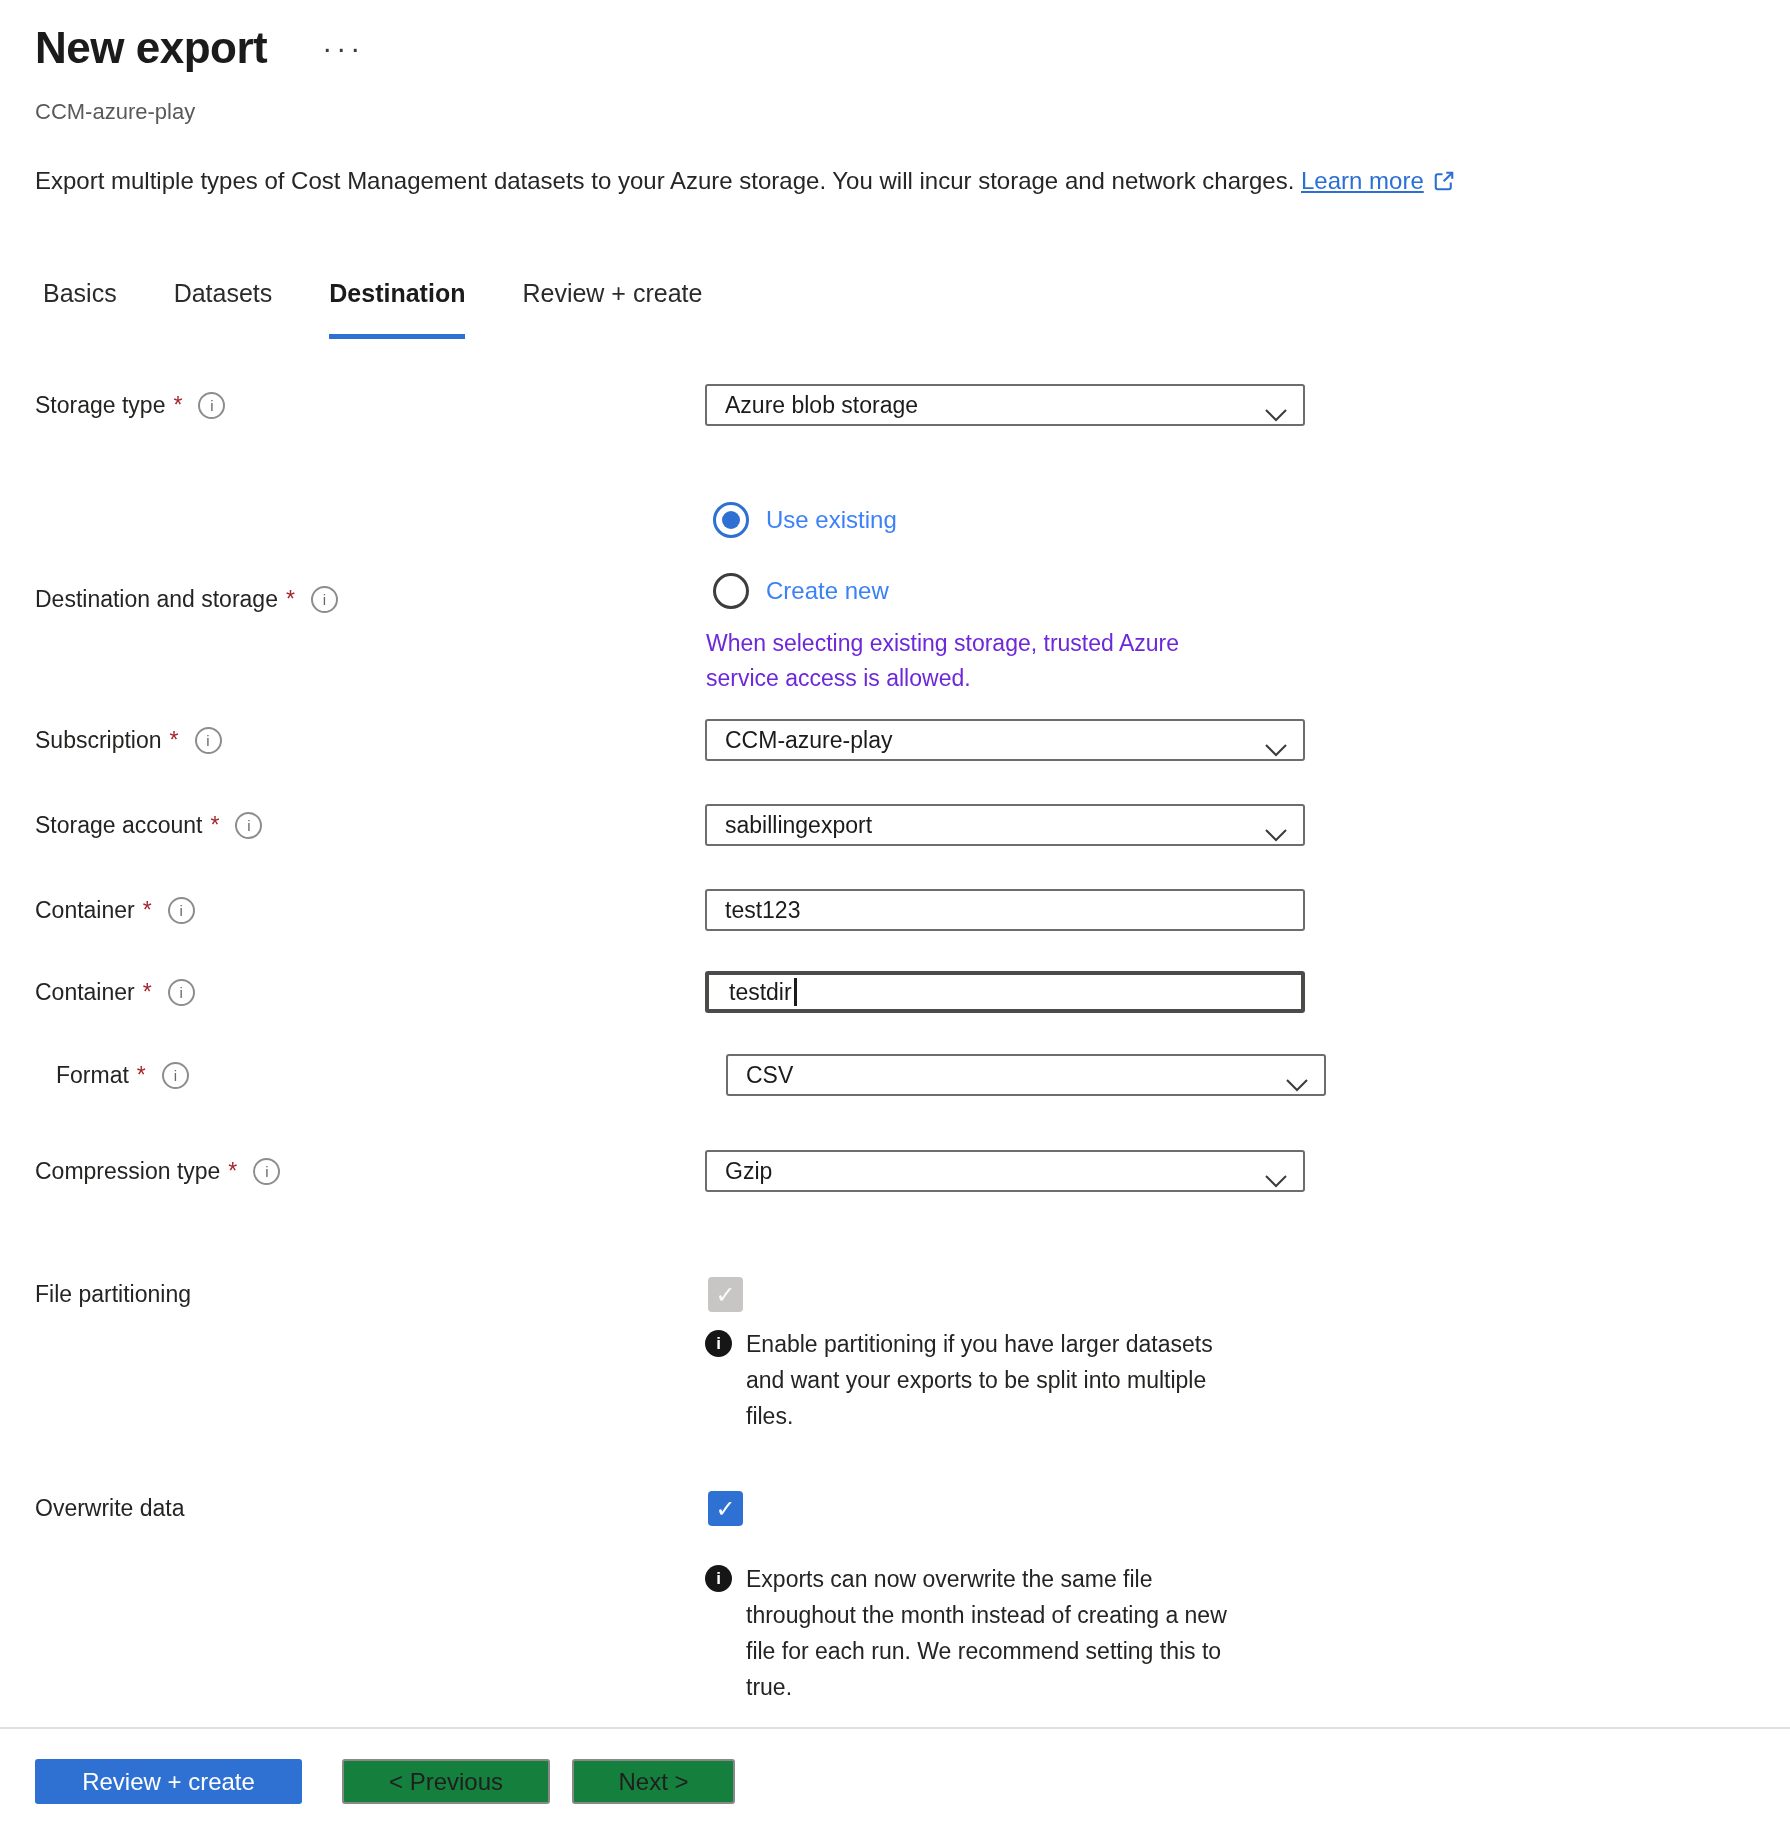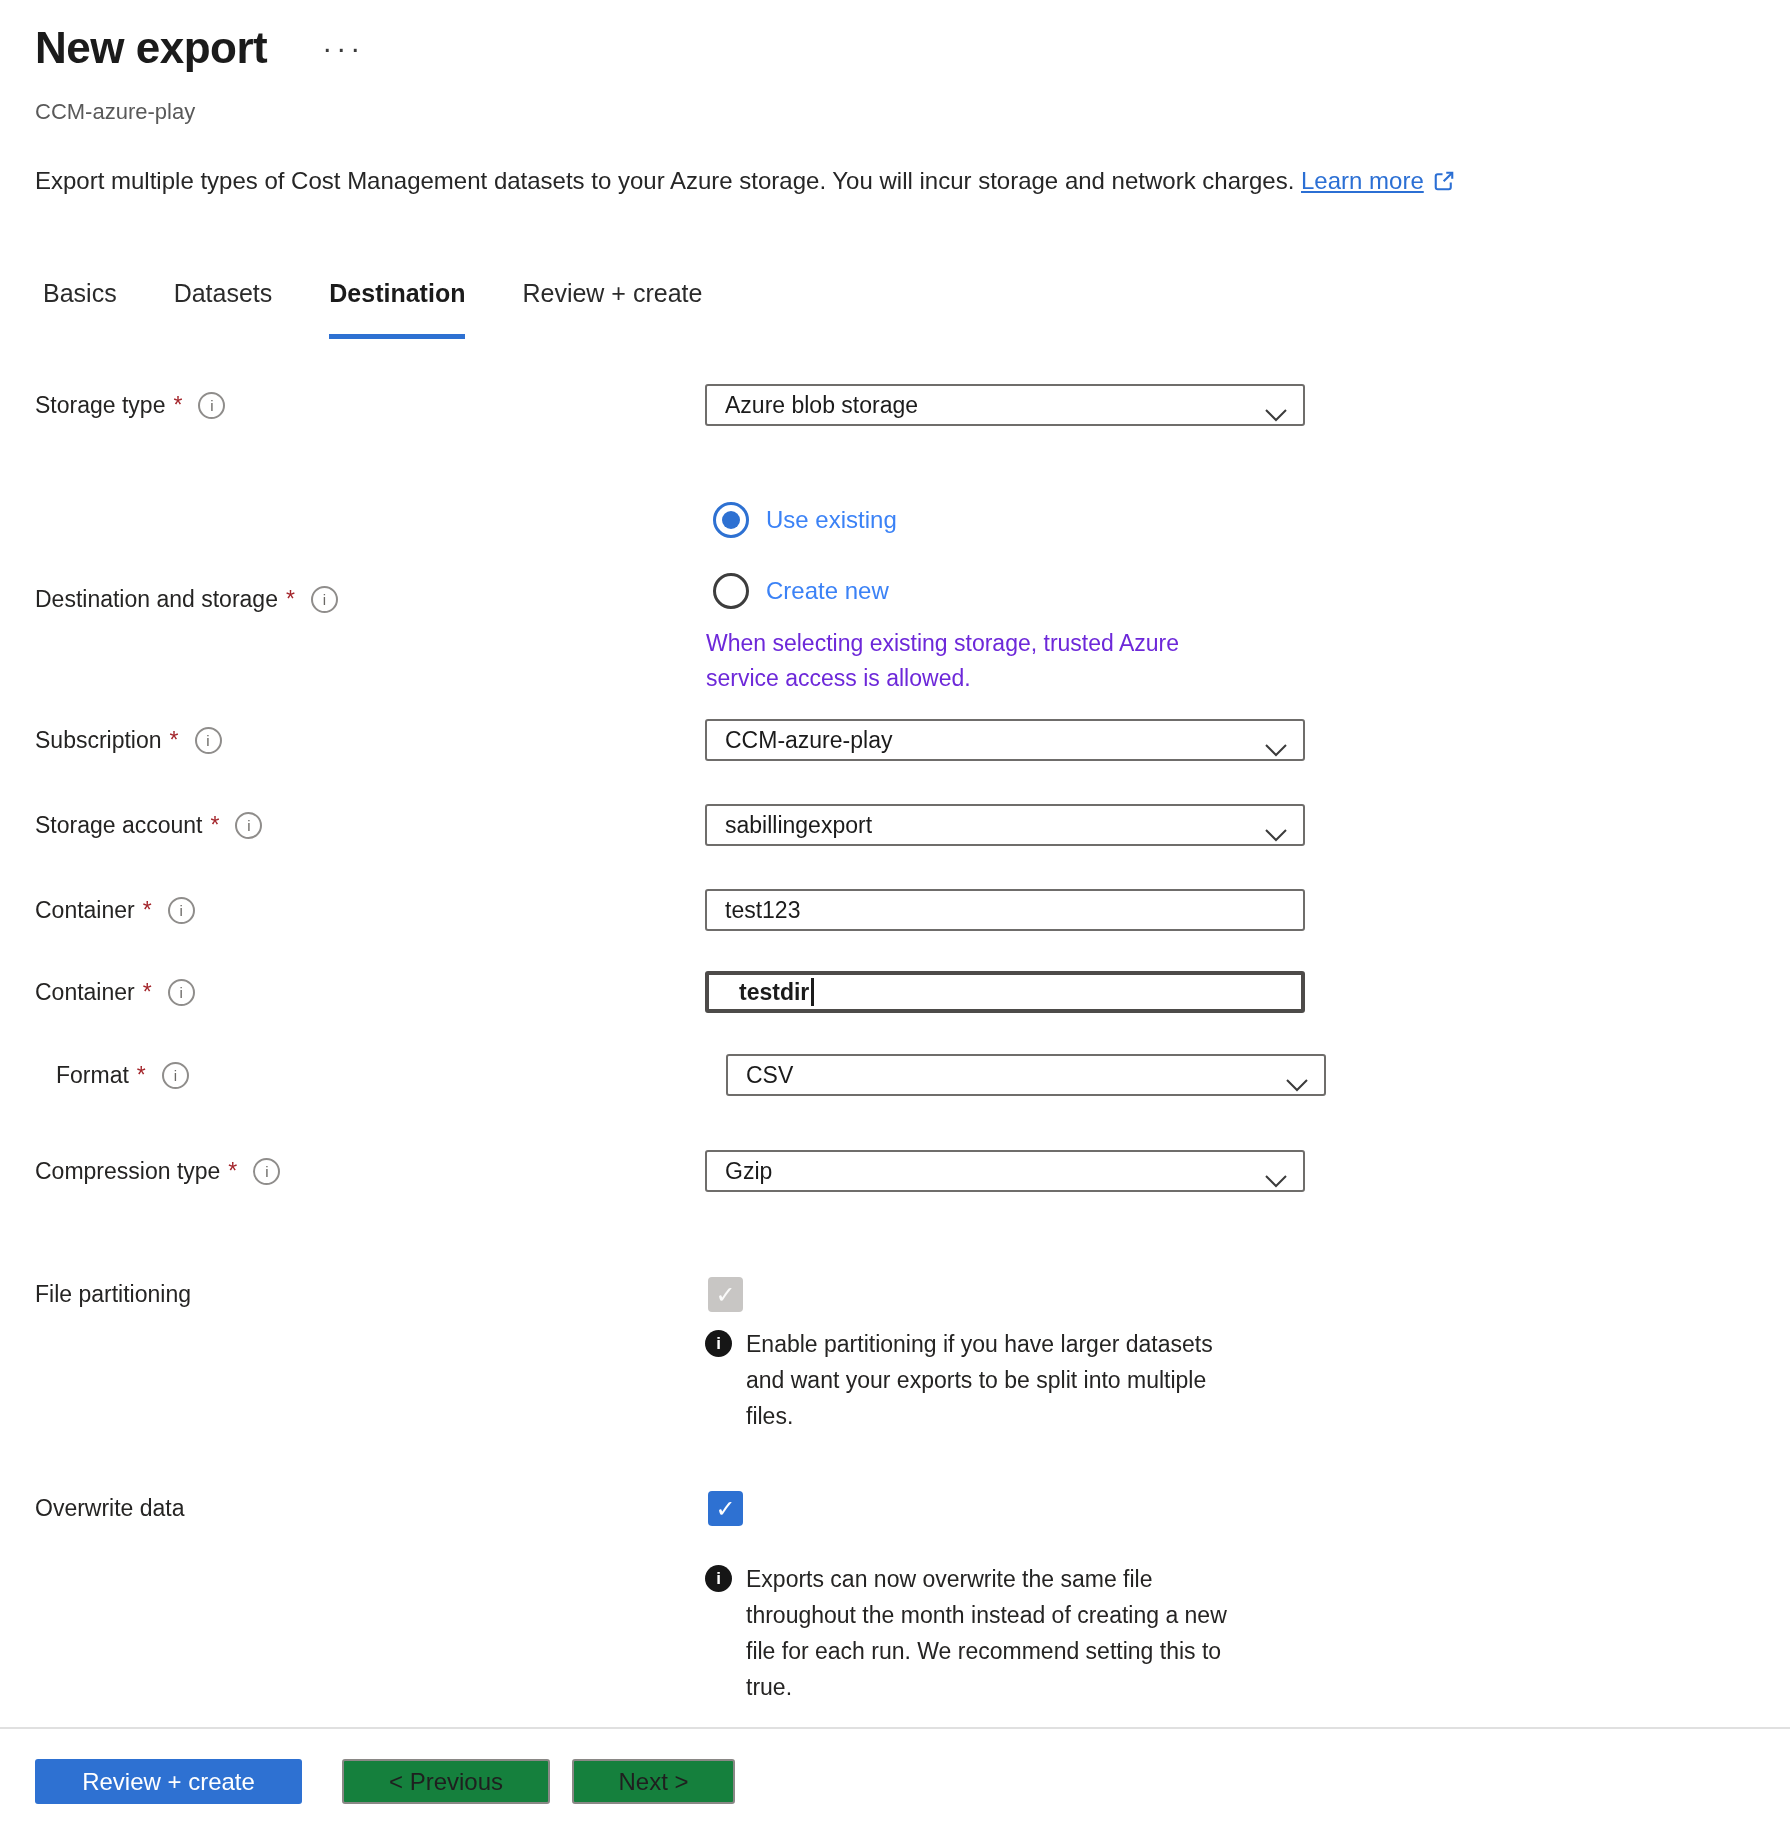--- a/index.html
+++ b/index.html
@@ -28,21 +28,21 @@
   .row.top { align-items:flex-start; }
   .lcol { width:705px; padding-left:35px; display:flex; align-items:center; font-size:23px; color:#252423; }
   .fcol { width:600px; }
   .req { color:#a4262c; margin-left:8px; font-size:23px; }
   .info-o { width:27px; height:27px; border-radius:50%; border:2px solid #8f8d8b; color:#6a6865; font-size:15px; display:inline-flex; align-items:center; justify-content:center; margin-left:16px; flex:0 0 auto; cursor:default; }
 
   
   .select, .input { position:relative; width:600px; height:42px; border:2px solid #6f6d6b; border-radius:3px; background:#fff; display:flex; align-items:center; padding:0 18px; font-size:23px; color:#1b1b1b; cursor:pointer; }
   .select .chev { position:absolute; right:16px; top:15px; }
   .input { cursor:text; }
-  .input.focused { border:4px solid #4d4b49; padding:0 30px;font-weight:bold; }
+  .input.focused { border:4px solid #4d4b49; padding:0 20px; }
   .caret { display:inline-block; width:3px; height:28px; background:#1b1b1b; margin-left:2px; }
 
   
   .radio-group { padding-top:0; }
   .radio-line { display:flex; align-items:center; margin-left:8px; cursor:pointer; }
   .radio-line + .radio-line { margin-top:35px; }
   .radio { width:36px; height:36px; border-radius:50%; flex:0 0 auto; display:flex; align-items:center; justify-content:center; background:#fff; }
   .radio.sel { border:3px solid #2e71d2; }
   .radio.sel .dot { width:18px; height:18px; border-radius:50%; background:#2e71d2; }
   .radio.unsel { border:3px solid #3d3d3d; }

